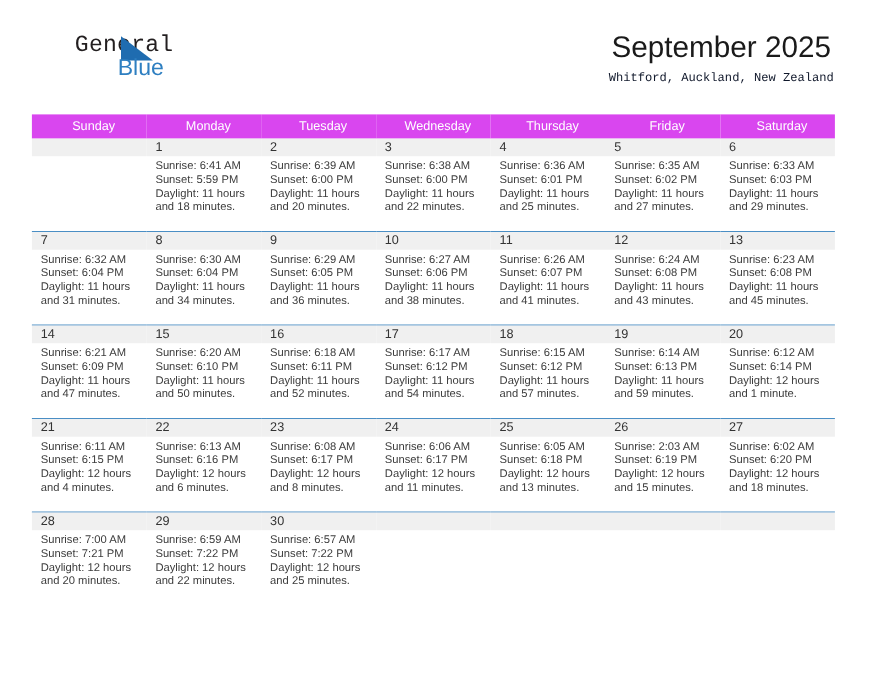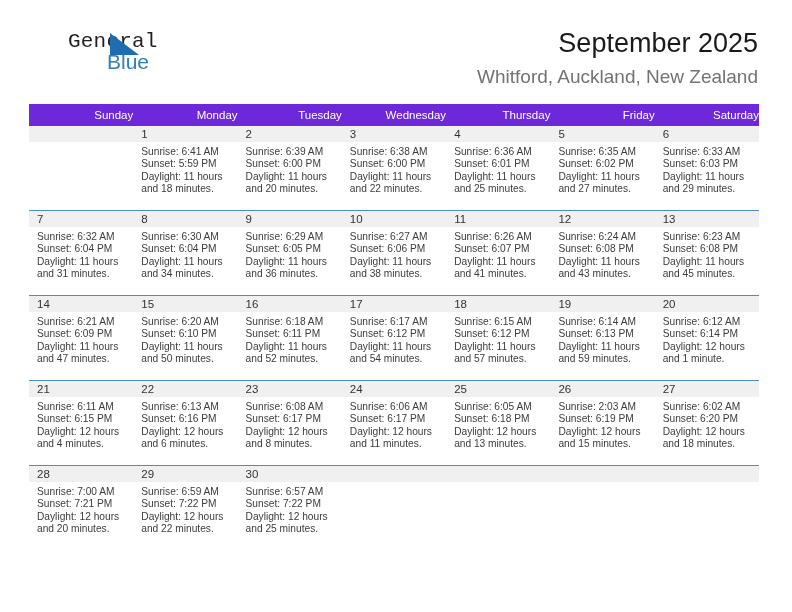--- a/index.html
+++ b/index.html
@@ -63,51 +63,52 @@
     width: 0;
     height: 0;
     border-left: 29px solid #1f6cb0;
     border-top: 22px solid transparent;
   }
 
   .title-block {
     position: absolute;
     right: 34px;
     top: 28px;
-    text-align: right;
+    text-align: center;
   }
   .month-title {
     font-size: 27px;
     font-weight: normal;
     color: #1a1a1a;
     line-height: 1.12;
     white-space: nowrap;
   }
   .location {
     margin-top: 8px;
-    font-size: 19px;
-    color: #737373;
+    font-size: 11px;
+    color: #0f172a;
     white-space: nowrap;
+    font-family: Liberation Mono, monospace;
   }
 
   
   .calendar {
     position: absolute;
     left: 29px;
     top: 104px;
     width: 730px;
     border-collapse: collapse;
     table-layout: fixed;
   }
   .calendar th {
-    background: #6d28d9;
+    background: #d946ef;
     color: #ffffff;
     font-size: 11.5px;
     font-weight: normal;
-    text-align: right;
+    text-align: center;
     padding: 5px 0 5px 8px;
     height: 19px;
     box-sizing: border-box;
   }
   .calendar td {
     vertical-align: top;
     padding: 0;
     width: 104.28px;
   }
   .week-row > td {

